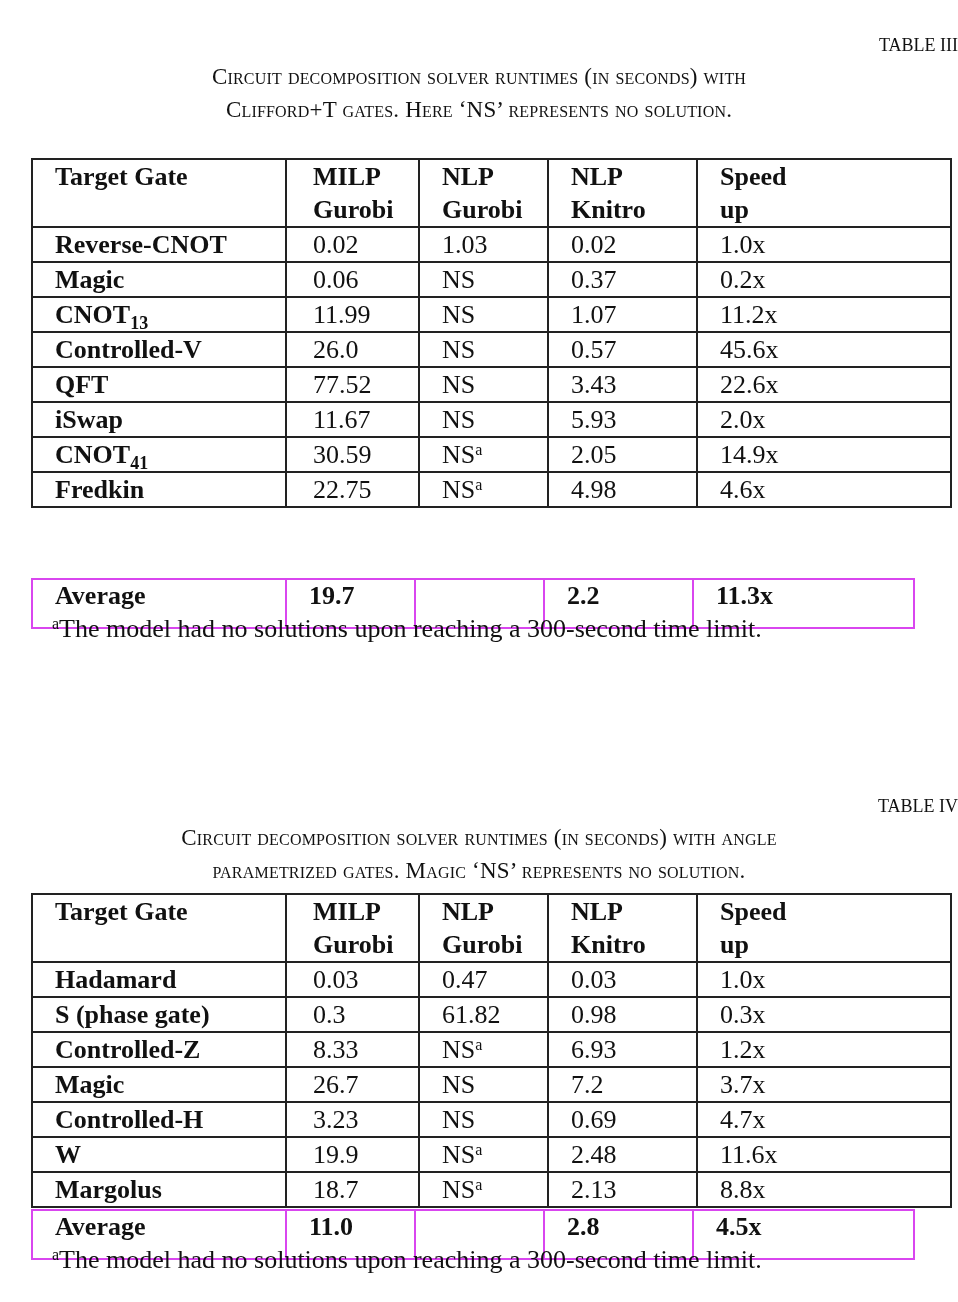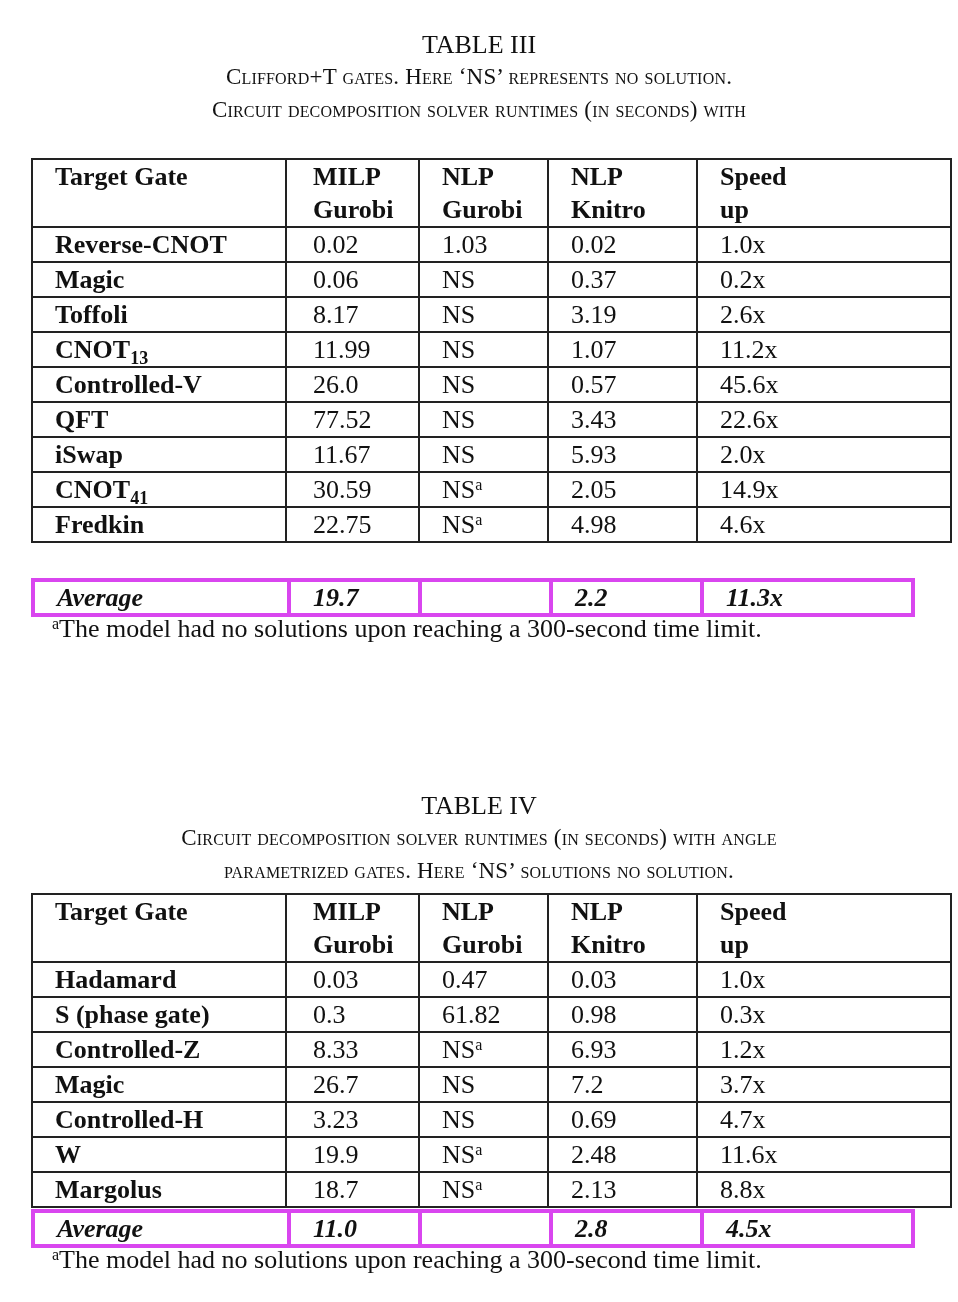--- a/index.html
+++ b/index.html
@@ -2,21 +2,21 @@
 <html><head>
   <meta charset="utf-8">
   <style>
     html, body { margin: 0; padding: 0; background: #ffffff; }
     body {
       width: 958px; height: 1302px; position: relative; overflow: hidden;
       font-family: "Liberation Serif", "DejaVu Serif", serif;
       color: #111111;
     }
     .tblock { position: absolute; left: 0; width: 958px; }
-    .tnum { text-align: center; font-size: 26px; line-height: 30px; }
+    .tnum { text-align: right; font-size: 18px; line-height: 30px; }
     .caption { text-align: center; font-size: 23px; line-height: 33px; font-variant: small-caps; letter-spacing: 0.2px; }
     table.data {
       position: absolute; left: 31px; width: 921px;
       border-collapse: collapse; font-size: 26px;
     }
     table.data td {
       border: 2px solid #222;
       padding: 0 0 0 22px;
       line-height: 33px;
       height: 33px;
@@ -29,36 +29,36 @@
     table.data td.c4 { width: 125px; }
     table.data td.c5 { }
     table.data tr.hdr td { font-weight: bold; height: 66px; line-height: 33px; }
     sub.s { font-size: 18px; vertical-align: -6px; line-height: 0; }
     sup.a { font-size: 16px; vertical-align: 8px; line-height: 0; }
     table.avg {
       position: absolute; left: 31px; width: 884px;
       border-collapse: collapse; font-size: 26px; font-weight: bold;
     }
     table.avg td {
-      border: 4px solid #d946ef; padding: 0 0 0 22px; line-height: 31px; height: 31px; vertical-align: top; font-style: italic;
+      border: 2px solid #d946ef; padding: 0 0 16px 22px; line-height: 31px; height: 31px; vertical-align: top;
     }
     table.avg td.c1 { width: 230px; }
     table.avg td.c2 { width: 105px; }
     table.avg td.c3 { width: 105px; }
     table.avg td.c4 { width: 125px; }
     .footnote { position: absolute; left: 52px; font-size: 26px; line-height: 30px; white-space: nowrap; }
     .footnote sup { font-size: 16px; vertical-align: 8px; line-height: 0; }
   </style>
 </head>
 <body>
 
 <div class="tblock" style="top:30px;">
   <div class="tnum">TABLE III</div>
+  <div class="caption">Circuit decomposition solver runtimes (in seconds) with</div>
   <div class="caption">Clifford+T gates. Here ‘NS’ represents no solution.</div>
-  <div class="caption">Circuit decomposition solver runtimes (in seconds) with</div>
 </div>
 
 <table class="data" id="t3" style="top:158px;">
   <tbody>
       <tr class="hdr">
     <td class="c1"><span>Target Gate</span></td>
     <td class="c2"><span>MILP</span><br><span>Gurobi</span></td>
     <td class="c3"><span>NLP</span><br><span>Gurobi</span></td>
     <td class="c4"><span>NLP</span><br><span>Knitro</span></td>
     <td class="c5"><span>Speed</span><br><span>up</span></td>
@@ -73,27 +73,20 @@
         <td class="c5">1.0x</td>
       </tr>
       <tr>
         <td class="c1"><span>Magic</span><sub class="s"></sub></td>
         <td class="c2">0.06</td>
         <td class="c3"><span>NS</span><sup class="a"></sup></td>
         <td class="c4">0.37</td>
         <td class="c5">0.2x</td>
       </tr>
       <tr>
-        <td class="c1"><span>Toffoli</span><sub class="s"></sub></td>
-        <td class="c2">8.17</td>
-        <td class="c3"><span>NS</span><sup class="a"></sup></td>
-        <td class="c4">3.19</td>
-        <td class="c5">2.6x</td>
-      </tr>
-      <tr>
         <td class="c1"><span>CNOT</span><sub class="s">13</sub></td>
         <td class="c2">11.99</td>
         <td class="c3"><span>NS</span><sup class="a"></sup></td>
         <td class="c4">1.07</td>
         <td class="c5">11.2x</td>
       </tr>
       <tr>
         <td class="c1"><span>Controlled-V</span><sub class="s"></sub></td>
         <td class="c2">26.0</td>
         <td class="c3"><span>NS</span><sup class="a"></sup></td>
@@ -141,21 +134,21 @@
     <td class="c5">11.3x</td>
   </tr>
 </tbody>
   </table>
 
 <div class="footnote" style="top:614px;"><sup>a</sup><span>The model had no solutions upon reaching a 300-second time limit.</span></div>
 
 <div class="tblock" style="top:791px;">
   <div class="tnum">TABLE IV</div>
   <div class="caption">Circuit decomposition solver runtimes (in seconds) with angle</div>
-  <div class="caption">parametrized gates. Here ‘NS’ solutions no solution.</div>
+  <div class="caption">parametrized gates. Magic ‘NS’ represents no solution.</div>
 </div>
 
 <table class="data" id="t4" style="top:893px;">
   <tbody>
       <tr class="hdr">
     <td class="c1"><span>Target Gate</span></td>
     <td class="c2"><span>MILP</span><br><span>Gurobi</span></td>
     <td class="c3"><span>NLP</span><br><span>Gurobi</span></td>
     <td class="c4"><span>NLP</span><br><span>Knitro</span></td>
     <td class="c5"><span>Speed</span><br><span>up</span></td>

